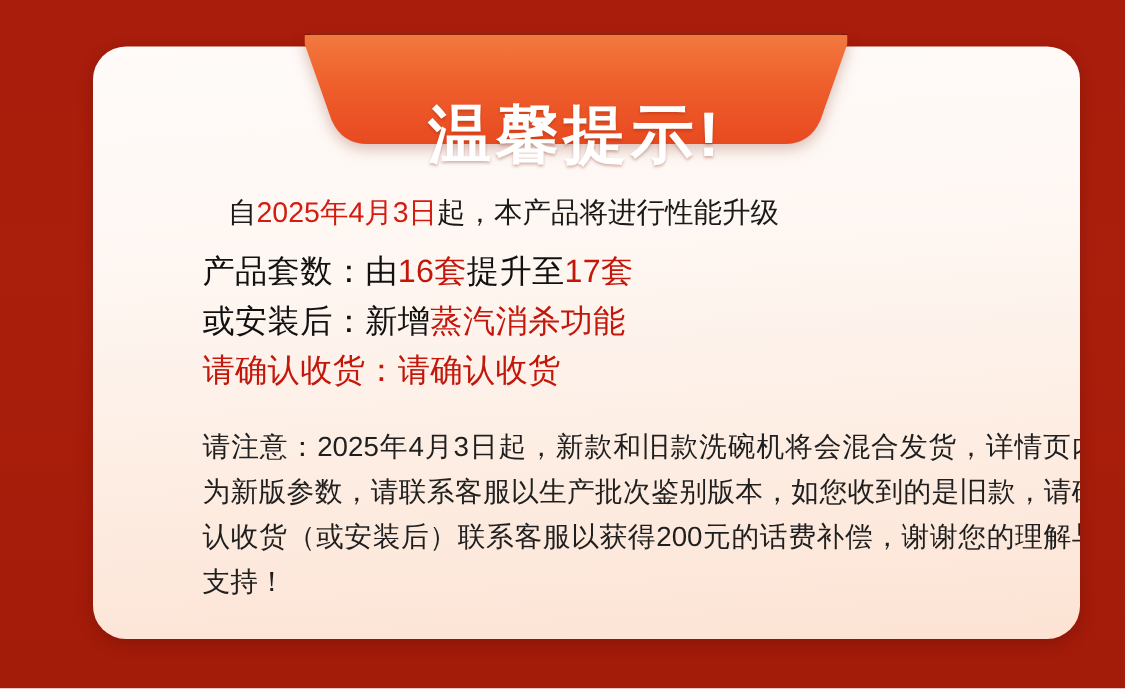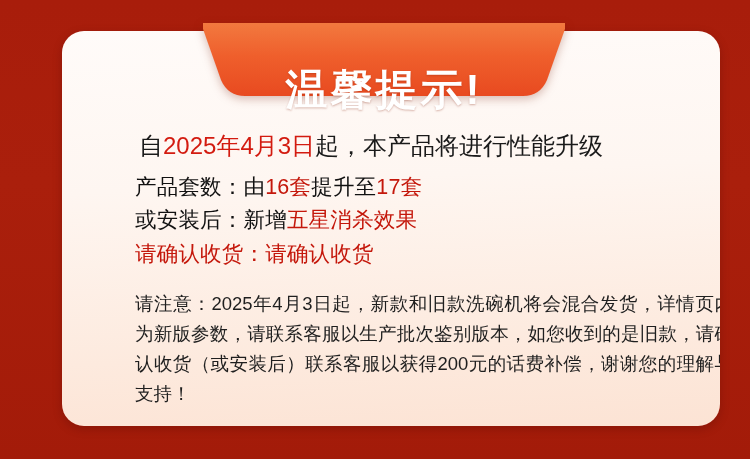--- a/index.html
+++ b/index.html
@@ -77,24 +77,24 @@
 
   
   #content {
     position: absolute;
     left: 73px;
     top: 100px;
     width: 612px;
   }
 
   .lead-line {
-    font-size: 24px;
+    font-size: 19px;
     color: #1a1a1a;
     line-height: 1.25;
-    margin: 0 0 10px 4px;
+    margin: 0 0 10px 17px;
     white-space: nowrap;
   }
   .lead-line .red { color: #d31b10; }
 
   .spec-line {
     font-size: 21.5px;
     font-weight: normal;
     color: #111111;
     line-height: 1.55;
     margin: 0;
@@ -124,21 +124,21 @@
 
       <p class="lead-line">
         <span>自</span><span class="red">2025年4月3日</span><span>起，本产品将进行性能升级</span>
       </p>
 
       <p class="spec-line">
         <span>产品套数：</span><span>由</span><span class="red">16套</span><span>提升至</span><span class="red">17套</span>
       </p>
 
       <p class="spec-line">
-        <span>或安装后：</span><span>新增</span><span class="red">五星消杀效果</span>
+        <span>或安装后：</span><span>新增</span><span class="red">蒸汽消杀功能</span>
       </p>
 
       <p class="spec-line all-red">
         <span>请确认收货：</span><span>请确认收货</span>
       </p>
 
       <p id="note">请注意：2025年4月3日起，新款和旧款洗碗机将会混合发货，详情页内为新版参数，请联系客服以生产批次鉴别版本，如您收到的是旧款，请确认收货（或安装后）联系客服以获得200元的话费补偿，谢谢您的理解与支持！</p>
 
     </div>
   </div>

